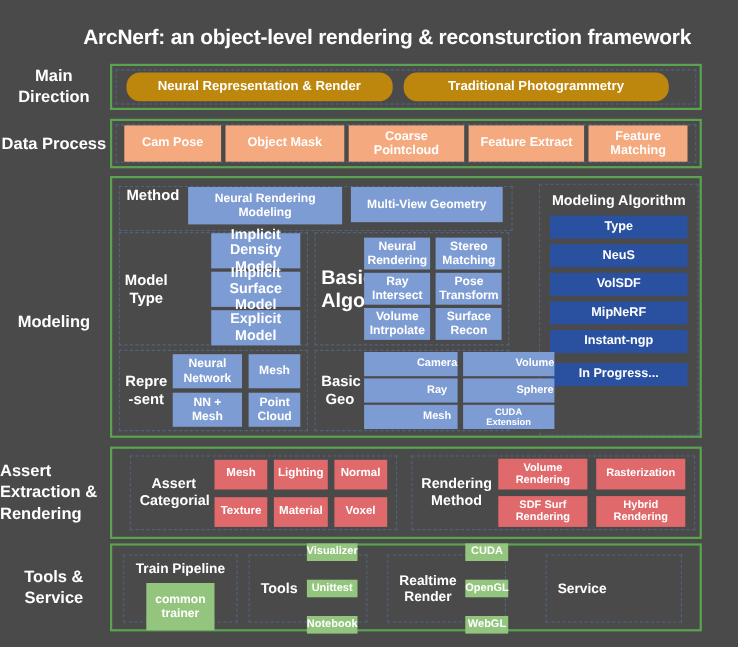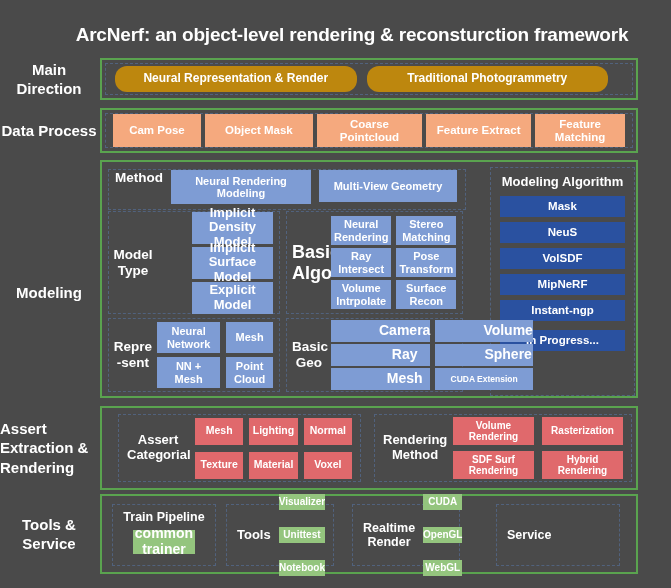--- a/index.html
+++ b/index.html
@@ -66,39 +66,39 @@
   .ba-grid .box{height:29px;font-size:11px;padding:0 3px;}
 
   .g-represent{left:6px;top:156px;width:172px;height:74px;display:flex;align-items:center;gap:4px;padding:4px 6px 4px 4px;}
   .g-represent .glabel{width:40px;font-size:13.5px;}
   .rp-grid{flex:1;display:grid;grid-template-columns:1.35fr 1fr;gap:4px 6px;}
   .rp-grid .box{height:31px;font-size:11px;padding:0 6px;}
 
   .g-basicgeo{left:184px;top:156px;width:177px;height:74px;display:flex;align-items:center;gap:5px;padding:4px 6px 4px 5px;}
   .g-basicgeo .glabel{width:34px;font-size:13.5px;}
   .bg-grid{flex:1;display:grid;grid-template-columns:1fr 1fr;gap:2px 5px;}
-  .bg-grid .box{height:22px;font-size:14px;padding-left:48px;}
+  .bg-grid .box{height:22px;font-size:10px;padding-left:48px;}
   .bg-grid .box.small{font-size:8.5px;line-height:1.05;padding:0 10px;}
 
   
   .sec-assert{top:406px;height:84px;}
   .g-categorial{left:16px;top:6px;width:243px;height:68px;display:flex;align-items:center;gap:6px;padding:5px 8px;}
   .g-categorial .glabel{width:62px;font-size:13px;}
   .ac-grid{flex:1;display:grid;grid-template-columns:1fr 1fr 1fr;gap:7px 6px;}
   .ac-grid .box{height:27px;font-size:10.5px;}
   .g-rmethod{left:272px;top:6px;width:258px;height:68px;display:flex;align-items:center;gap:6px;padding:5px 8px;}
   .g-rmethod .glabel{width:64px;font-size:13px;}
   .rm-grid{flex:1;display:grid;grid-template-columns:1fr 1fr;gap:6px 8px;}
   .rm-grid .box{height:28px;font-size:10px;padding:0 6px;}
 
   
   .sec-tools{top:494px;height:80px;}
   .g-train{left:10px;top:8px;width:104px;height:62px;padding-top:5px;}
   .train-heading{font-size:12.5px;font-weight:bold;text-align:center;}
-  .train-box{width:62px;height:24px;margin:6px auto 0 auto;font-size:14px;padding:0 4px;}
+  .train-box{width:62px;height:43px;margin:6px auto 0 auto;font-size:11px;padding:0 4px;}
   .tool-grp{display:flex;align-items:center;gap:8px;padding:0 10px;}
   .g-tools{left:124px;top:8px;width:108px;height:62px;}
   .g-tools .glabel{font-size:13px;}
   .g-realtime{left:250px;top:8px;width:108px;height:62px;}
   .g-realtime .glabel{width:52px;font-size:12.5px;}
   .g-service{left:394px;top:8px;width:124px;height:62px;}
   .g-service .glabel{font-size:12.5px;}
   .tool-col{flex:1;display:flex;flex-direction:column;gap:17px;}
   .tool-col .box{height:16px;font-size:10px;}
   .tool-col .box.tall{height:26px;padding:0 6px;}
@@ -136,21 +136,21 @@
   <div class="sec sec-modeling">
 
     <div class="group g-method">
       <div class="glabel">Method</div>
       <div class="box blue mbox1">Neural Rendering Modeling</div>
       <div class="box blue mbox2">Multi-View Geometry</div>
     </div>
 
     <div class="group g-algocol">
       <div class="algo-title">Modeling Algorithm</div>
-      <div class="box navy algo-item">Mask</div>
+      <div class="box navy algo-item">Type</div>
       <div class="box navy algo-item">NeuS</div>
       <div class="box navy algo-item">VolSDF</div>
       <div class="box navy algo-item">MipNeRF</div>
       <div class="box navy algo-item">Instant-ngp</div>
       <div class="box navy algo-item algo-progress">In Progress...</div>
     </div>
 
     <div class="group g-modeltype">
       <div class="glabel">Model Type</div>
       <div class="mt-col">

